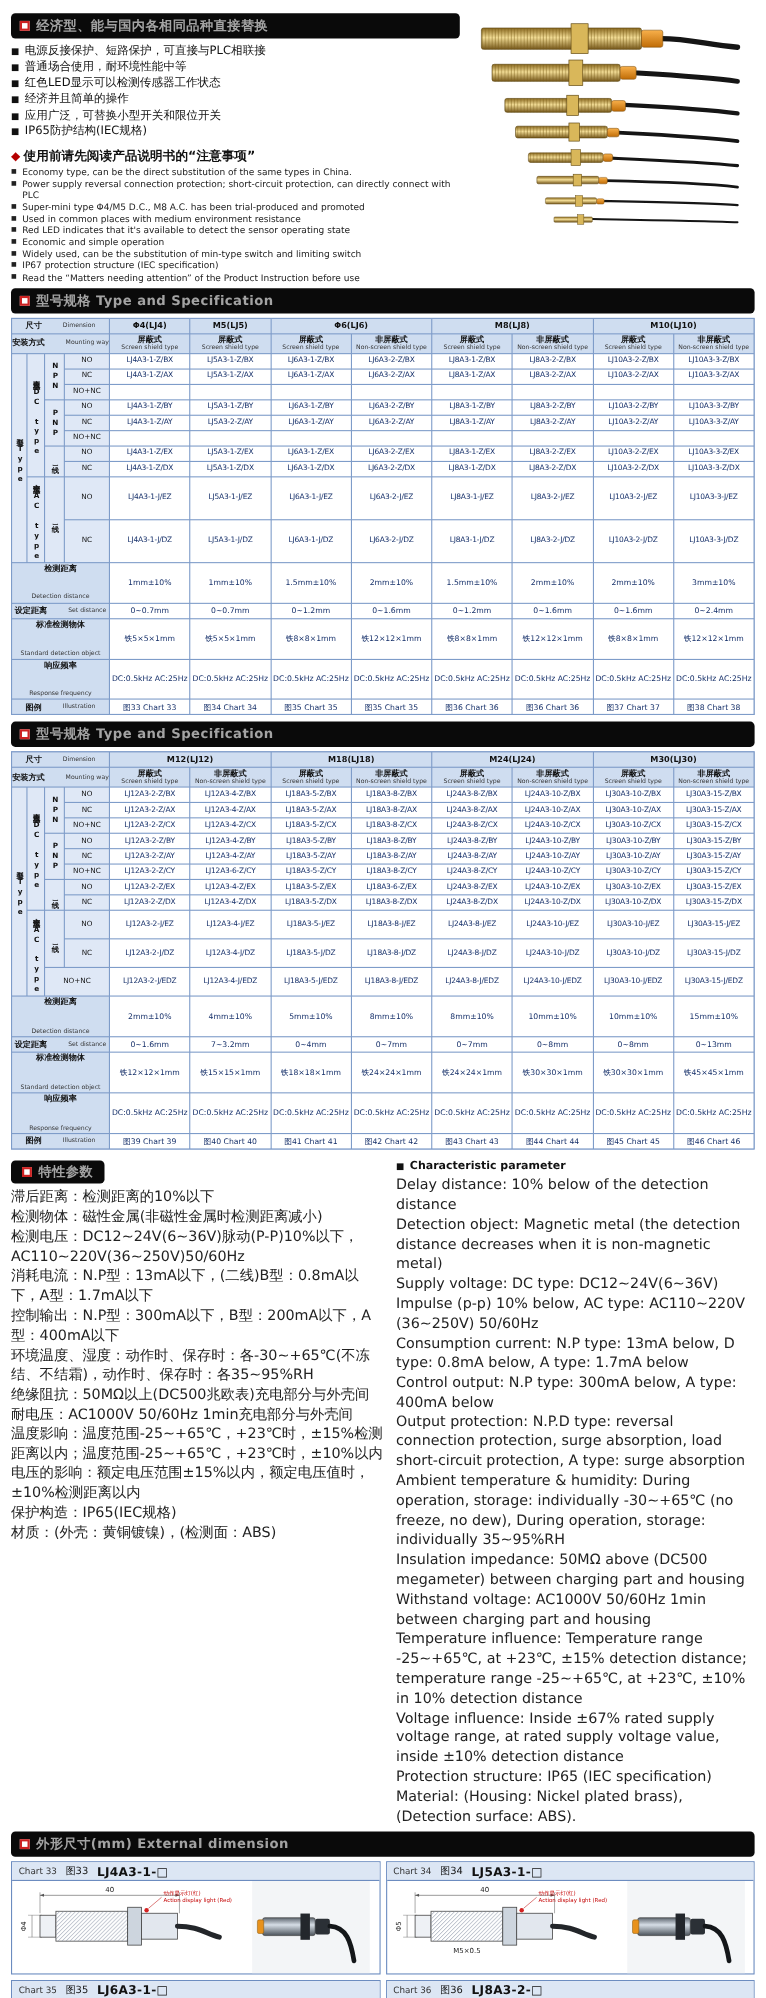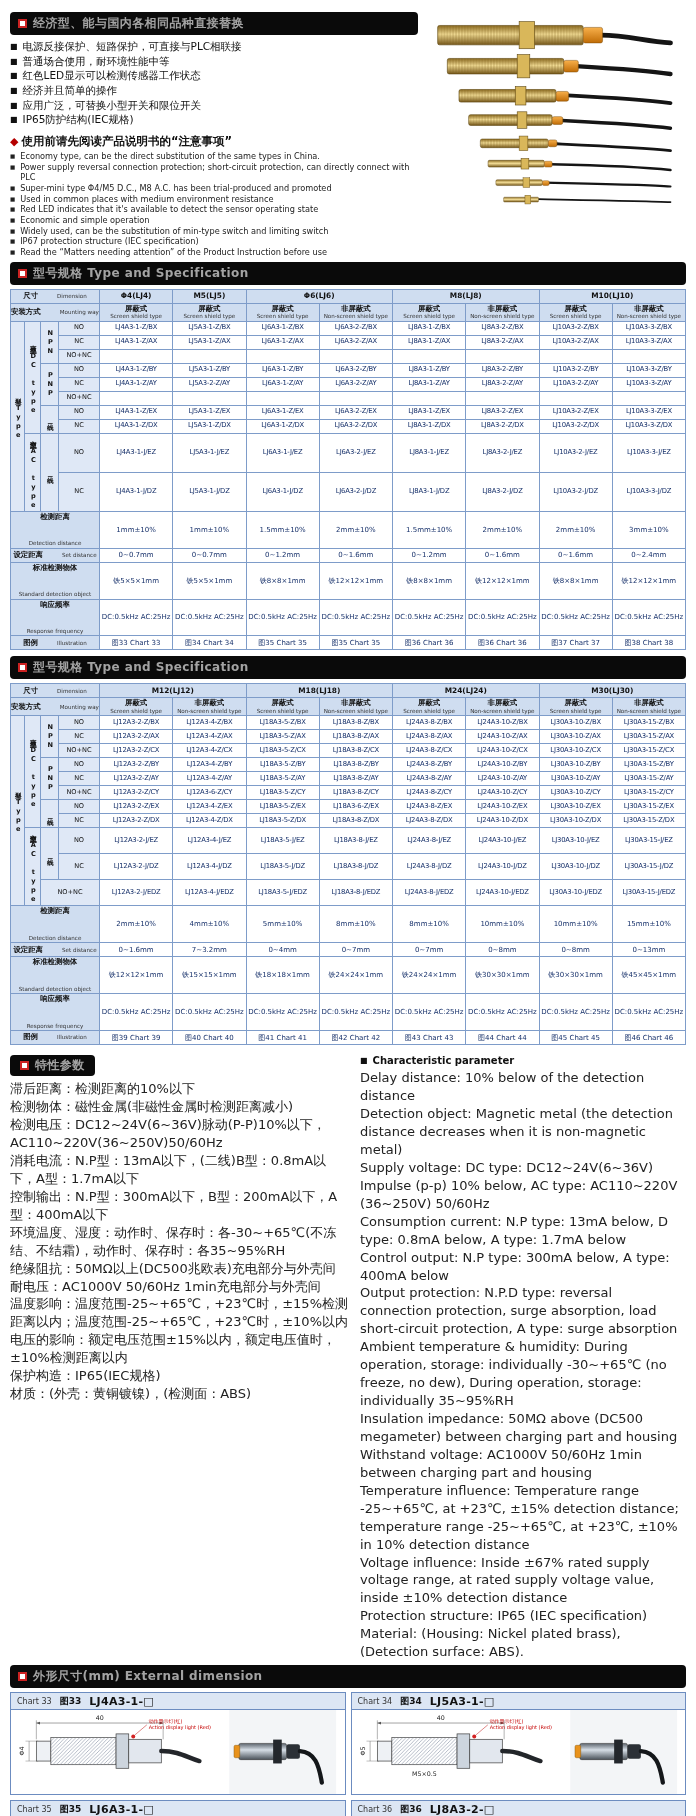--- a/index.html
+++ b/index.html
@@ -46,21 +46,21 @@
   .params-right{flex:1}
   .plist li{font-size:13px;line-height:1.38;color:#222}
   .pr-title{display:flex;gap:5px;align-items:center;font-weight:bold;font-size:10px;margin:4px 0 3px}
   .pr-title .bsq{font-size:8px}
 
   
   .charts{display:grid;grid-template-columns:1fr 1fr;gap:5px;margin-top:4px}
   .chart-box{border:1px solid #6c8cc0;background:#fff}
   .chart-h{display:flex;align-items:center;gap:8px;background:#dce6f4;border-bottom:1px solid #6c8cc0;padding:1px 6px;height:17px}
   .chart-no-en{font-size:8px;color:#333}
-  .chart-no{font-size:9px;font-weight:bold}
+  .chart-no{font-size:9px;font-weight:normal}
   .chart-model{font-size:11px;font-weight:bold;letter-spacing:.3px}
   .chart-b{display:flex;height:84px}
   .draw{width:63%;height:100%}
   .photo{width:37%;height:100%}
   .dim{font-size:7px;fill:#222;font-family:inherit}
   .led{font-size:5.5px;fill:#c40000;font-family:inherit}
 </style>
 </head>
 <body>
 

